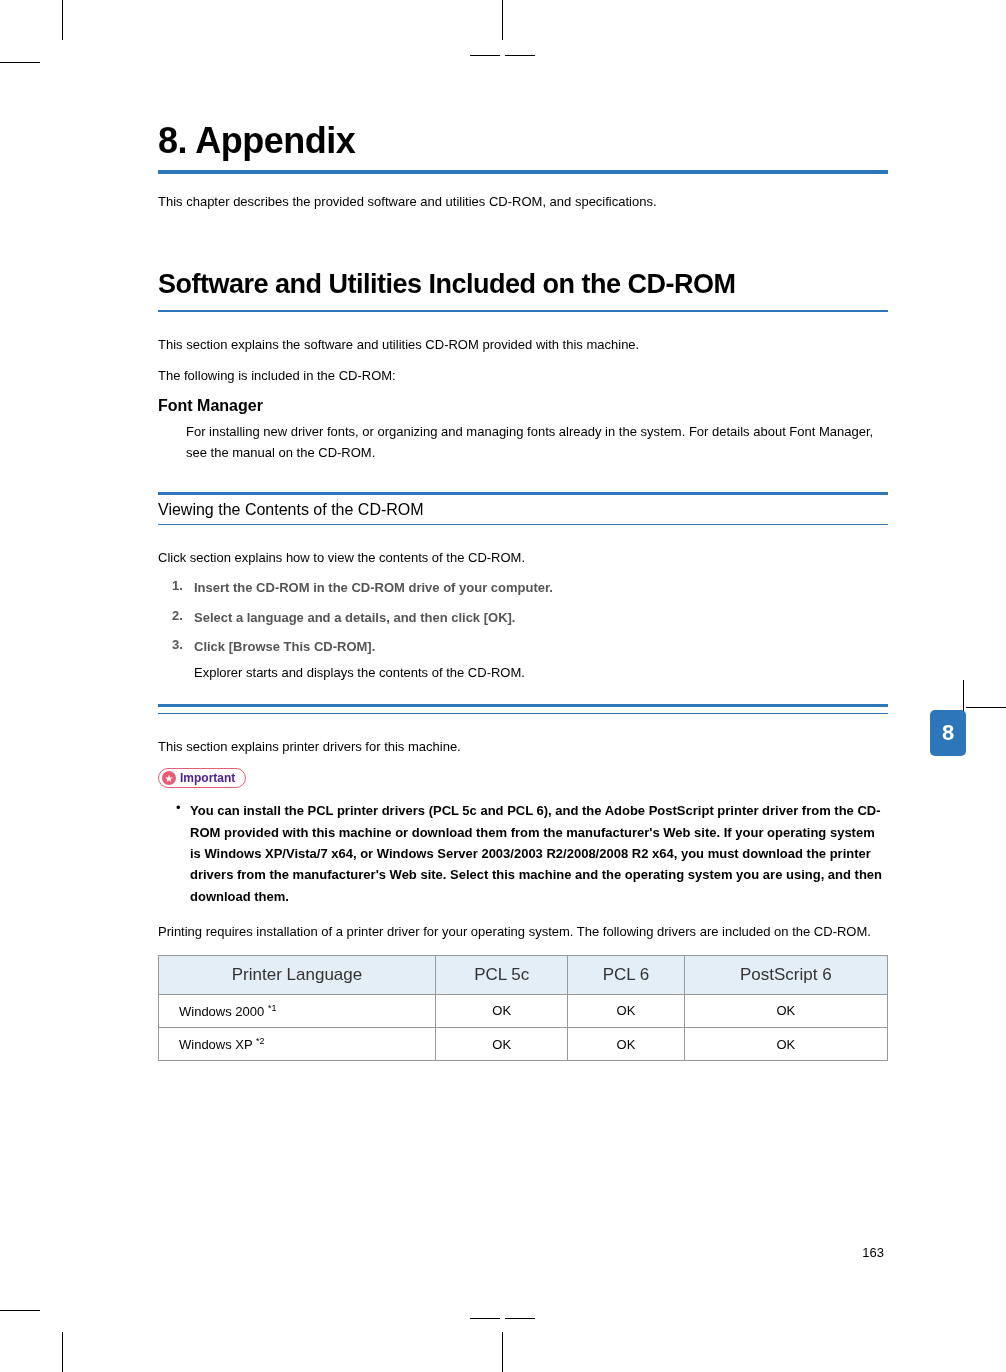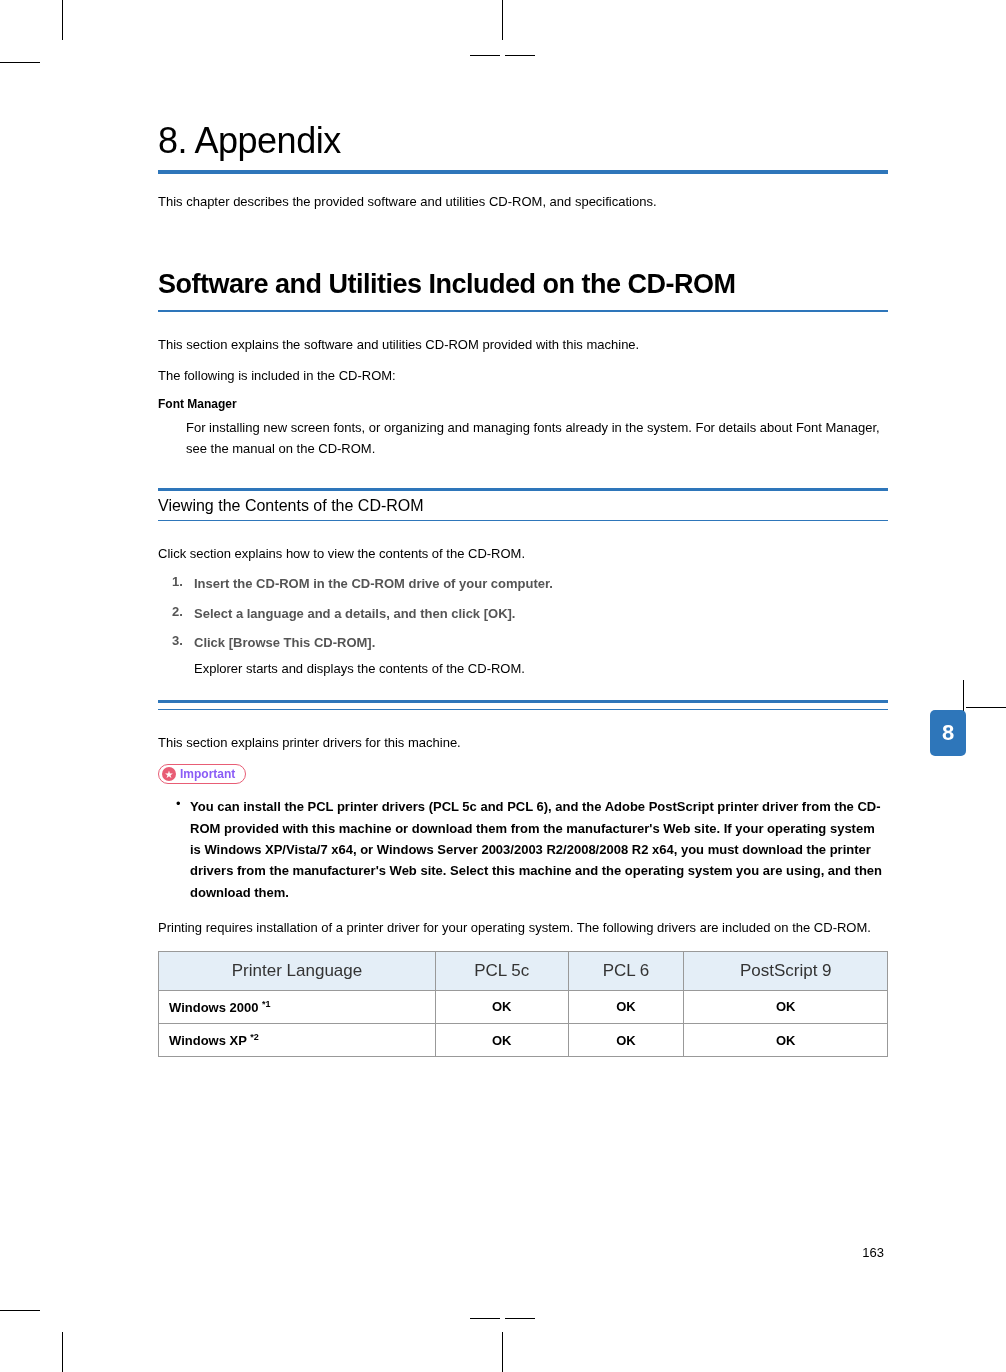--- a/index.html
+++ b/index.html
@@ -27,21 +27,21 @@
     .crop-bot-h-r { width: 30px; height: 1px; left: 505px; top: 1318px; }
 
     .page {
       position: absolute;
       left: 158px;
       top: 120px;
       width: 730px;
     }
     .chapter-title {
       font-size: 36px;
-      font-weight: normal;
+      font-weight: bold;
       letter-spacing: -0.5px;
       margin-bottom: 8px;
     }
     .chapter-rule {
       height: 4px;
       background: #2e76ba;
       margin-bottom: 20px;
     }
     .chapter-desc {
       font-size: 13px;
@@ -57,21 +57,21 @@
       height: 2px;
       background: #2e76ba;
       margin-bottom: 22px;
     }
     .para {
       font-size: 13px;
       line-height: 1.65;
       margin-bottom: 10px;
     }
     .subhead-bold {
-      font-size: 12px;
+      font-size: 16px;
       font-weight: bold;
       margin-bottom: 6px;
     }
     .indent-para {
       font-size: 13px;
       line-height: 1.65;
       margin-left: 28px;
       margin-bottom: 28px;
     }
     .subsection {
@@ -134,21 +134,21 @@
       background: #e85d75;
       border-radius: 50%;
       color: #fff;
       font-size: 10px;
       display: flex;
       align-items: center;
       justify-content: center;
       margin-right: 4px;
     }
     .important-text {
-      color: #8b5cf6;
+      color: #4c1d95;
       font-size: 12px;
       font-weight: bold;
     }
     .bullet {
       display: flex;
       margin-left: 18px;
       margin-bottom: 14px;
     }
     .bullet .dot {
       font-size: 13px;
@@ -171,23 +171,22 @@
       font-size: 17px;
       color: #333;
       border: 1px solid #999;
       padding: 9px 6px;
       text-align: center;
     }
     th:first-child { width: 38%; }
     td {
       border: 1px solid #999;
       font-size: 13px;
-      padding: 8px 10px;
+      padding: 8px 20px;
       text-align: center;
-      font-weight: bold;
     }
     td:first-child { text-align: left; }
     .sup { font-size: 9px; vertical-align: super; }
     .tab {
       position: absolute;
       right: -78px;
       top: 590px;
       width: 36px;
       height: 46px;
       background: #2e76ba;
@@ -227,21 +226,21 @@
   <div class="chapter-title">8. Appendix</div>
   <div class="chapter-rule"></div>
   <div class="chapter-desc">This chapter describes the provided software and utilities CD-ROM, and specifications.</div>
 
   <div class="section-title">Software and Utilities Included on the CD-ROM</div>
   <div class="section-rule"></div>
 
   <div class="para">This section explains the software and utilities CD-ROM provided with this machine.</div>
   <div class="para">The following is included in the CD-ROM:</div>
   <div class="subhead-bold">Font Manager</div>
-  <div class="indent-para">For installing new screen fonts, or organizing and managing fonts already in the system. For details about Font Manager, see the manual on the CD-ROM.</div>
+  <div class="indent-para">For installing new driver fonts, or organizing and managing fonts already in the system. For details about Font Manager, see the manual on the CD-ROM.</div>
 
   <div class="subsection">
     <div class="sub-rule-top"></div>
     <div class="sub-title">Viewing the Contents of the CD-ROM</div>
     <div class="sub-rule-bottom"></div>
     <div class="para">Click section explains how to view the contents of the CD-ROM.</div>
     <div class="numlist">
       <div class="numitem">
         <div class="num">1.</div>
         <div class="txt">Insert the CD-ROM in the CD-ROM drive of your computer.</div>
@@ -276,21 +275,21 @@
     </div>
 
     <div class="para">Printing requires installation of a printer driver for your operating system. The following drivers are included on the CD-ROM.</div>
 
     <table>
       <thead>
         <tr>
           <th>Printer Language</th>
           <th>PCL 5c</th>
           <th>PCL 6</th>
-          <th>PostScript 9</th>
+          <th>PostScript 6</th>
         </tr>
       </thead>
       <tbody>
         <tr>
           <td><span>Windows 2000 </span><span class="sup">*1</span></td>
           <td>OK</td>
           <td>OK</td>
           <td>OK</td>
         </tr>
         <tr>

